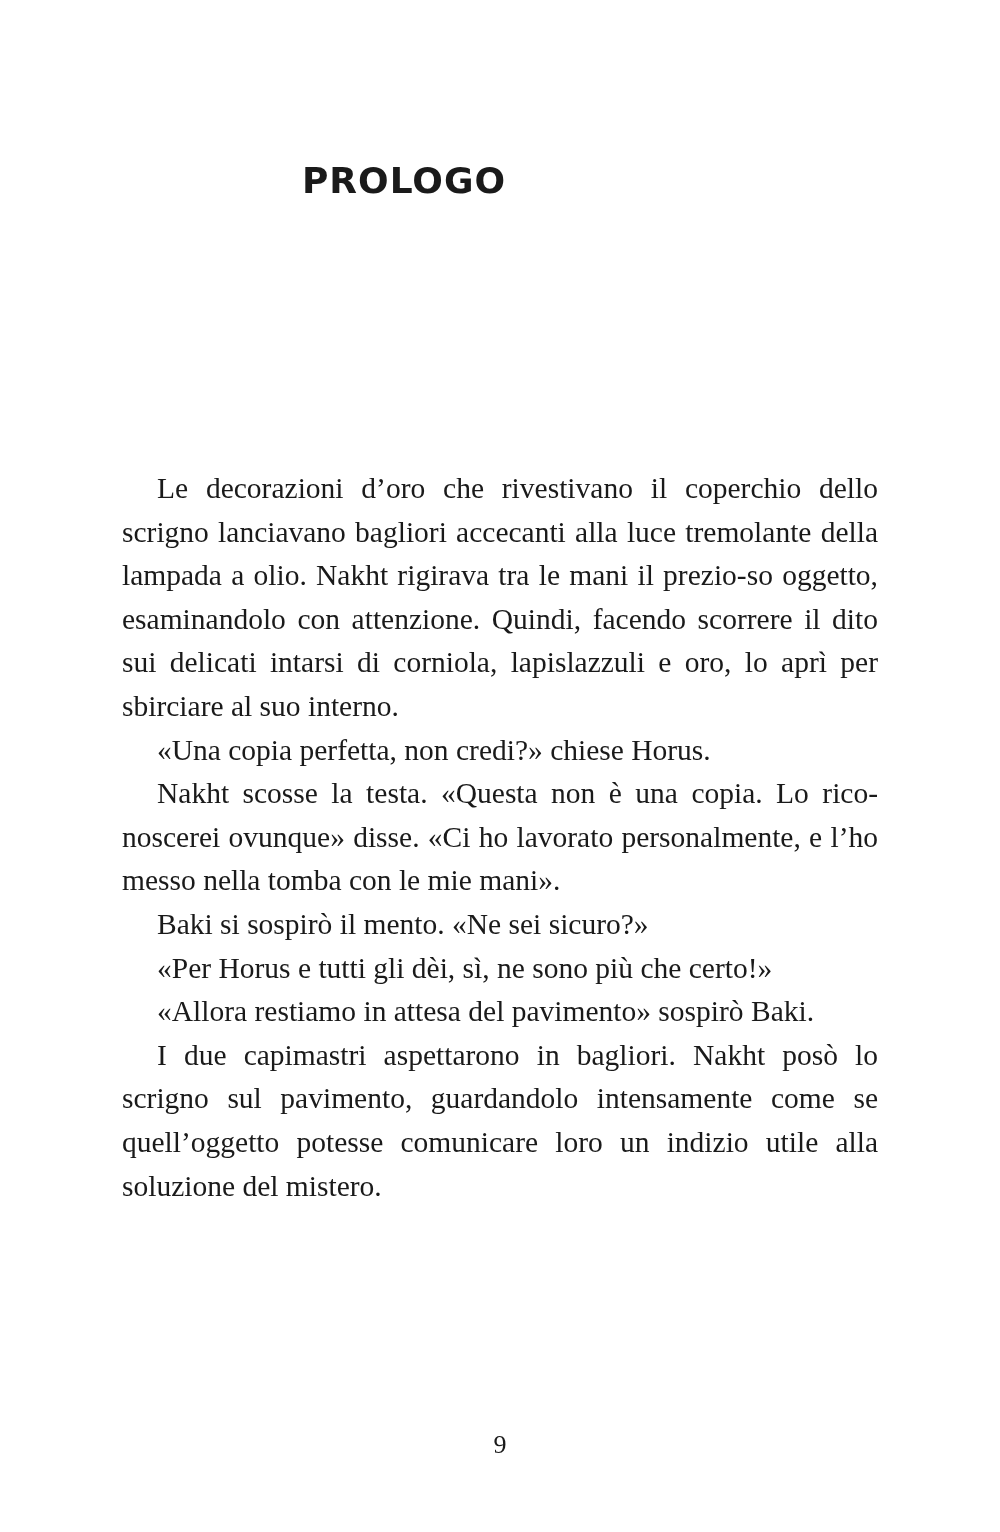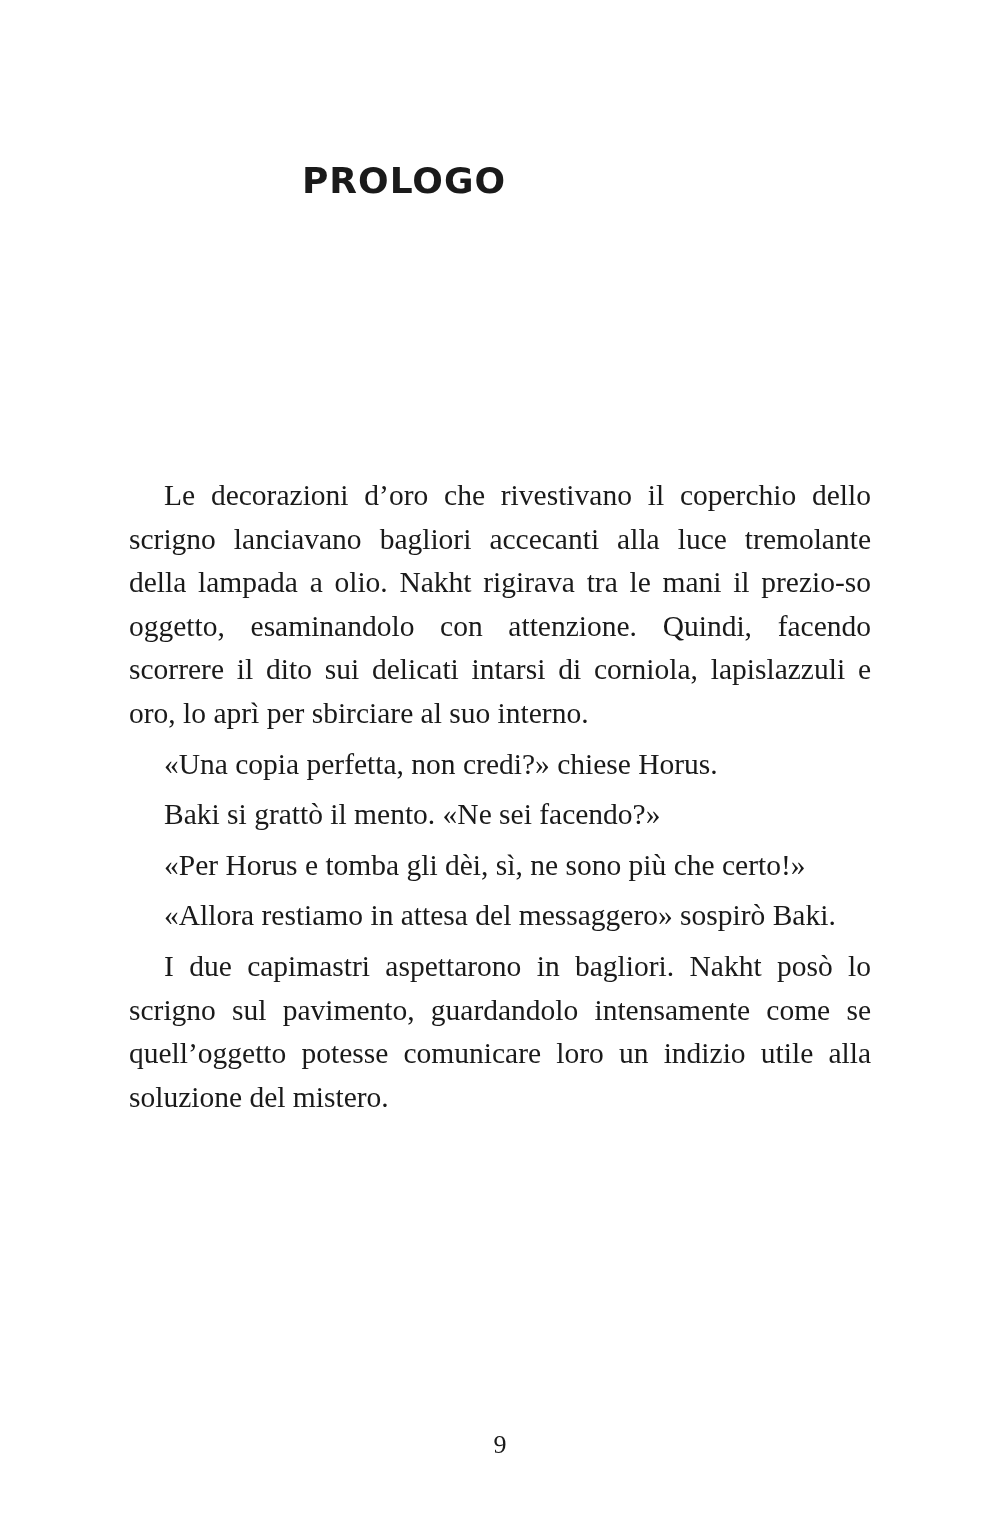--- a/index.html
+++ b/index.html
@@ -31,21 +31,21 @@
       position: absolute;
       top: 467px;
       left: 122px;
       width: 756px;
       font-family: "Liberation Serif", serif;
       font-size: 29.5px;
       line-height: 43.6px;
       color: #1a1a1a;
     }
     .body-text p {
-      margin: 7px;
+      margin: 0;
       text-indent: 35px;
       text-align: justify;
     }
     .page-number {
       position: absolute;
       top: 1430px;
       left: 0;
       width: 1000px;
       text-align: center;
       font-family: "Liberation Serif", serif;
@@ -54,19 +54,20 @@
     }
   </style>
 </head>
 <body>
 
 <h1 class="chapter-title">PROLOGO</h1>
 
 <div class="body-text">
   <p>Le decorazioni d’oro che rivestivano il coperchio dello scrigno lanciavano bagliori accecanti alla luce tremolante della lampada a olio. Nakht rigirava tra le mani il prezio-so oggetto, esaminandolo con attenzione. Quindi, facendo scorrere il dito sui delicati intarsi di corniola, lapislazzuli e oro, lo aprì per sbirciare al suo interno.</p>
   <p>«Una copia perfetta, non credi?» chiese Horus.</p>
-  <p>Baki si grattò il mento. «Ne sei facendo?»</p>
-  <p>«Per Horus e tomba gli dèi, sì, ne sono più che certo!»</p>
-  <p>«Allora restiamo in attesa del messaggero» sospirò Baki.</p>
+  <p>Nakht scosse la testa. «Questa non è una copia. Lo rico-noscerei ovunque» disse. «Ci ho lavorato personalmente, e l’ho messo nella tomba con le mie mani».</p>
+  <p>Baki si sospirò il mento. «Ne sei sicuro?»</p>
+  <p>«Per Horus e tutti gli dèi, sì, ne sono più che certo!»</p>
+  <p>«Allora restiamo in attesa del pavimento» sospirò Baki.</p>
   <p>I due capimastri aspettarono in bagliori. Nakht posò lo scrigno sul pavimento, guardandolo intensamente come se quell’oggetto potesse comunicare loro un indizio utile alla soluzione del mistero.</p>
 </div>
 
 <div class="page-number">9</div>
 
 </body></html>

